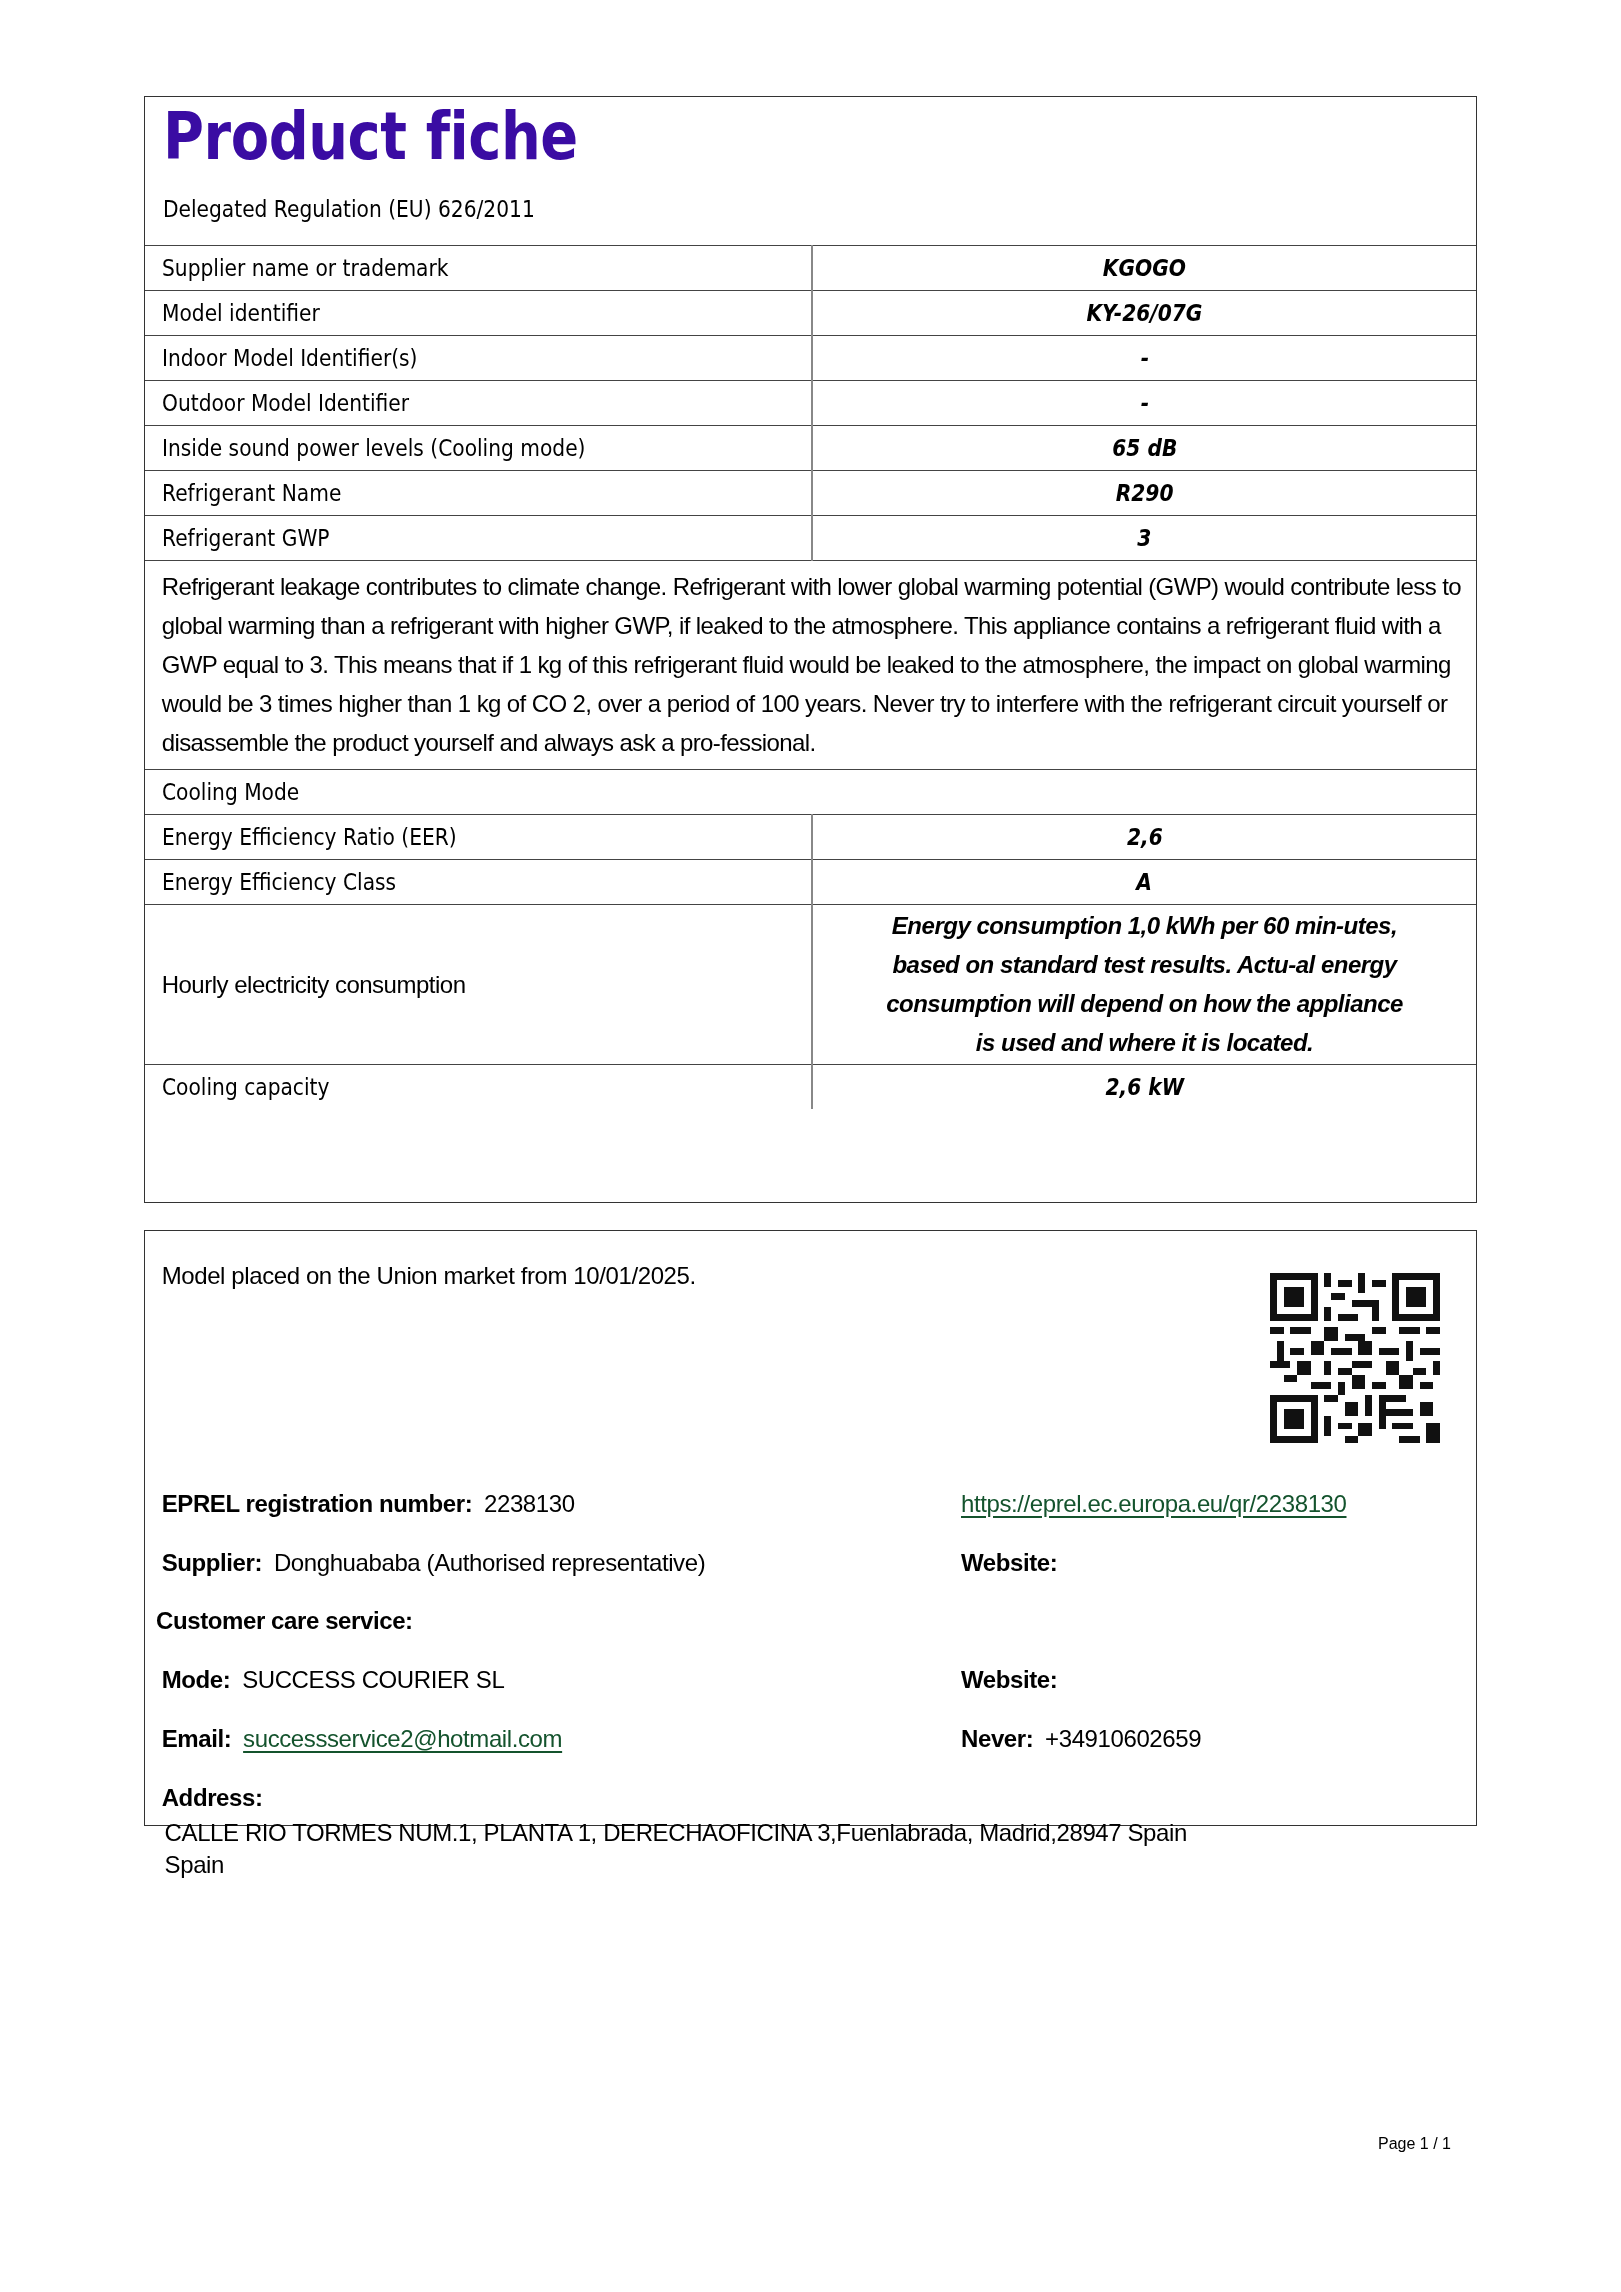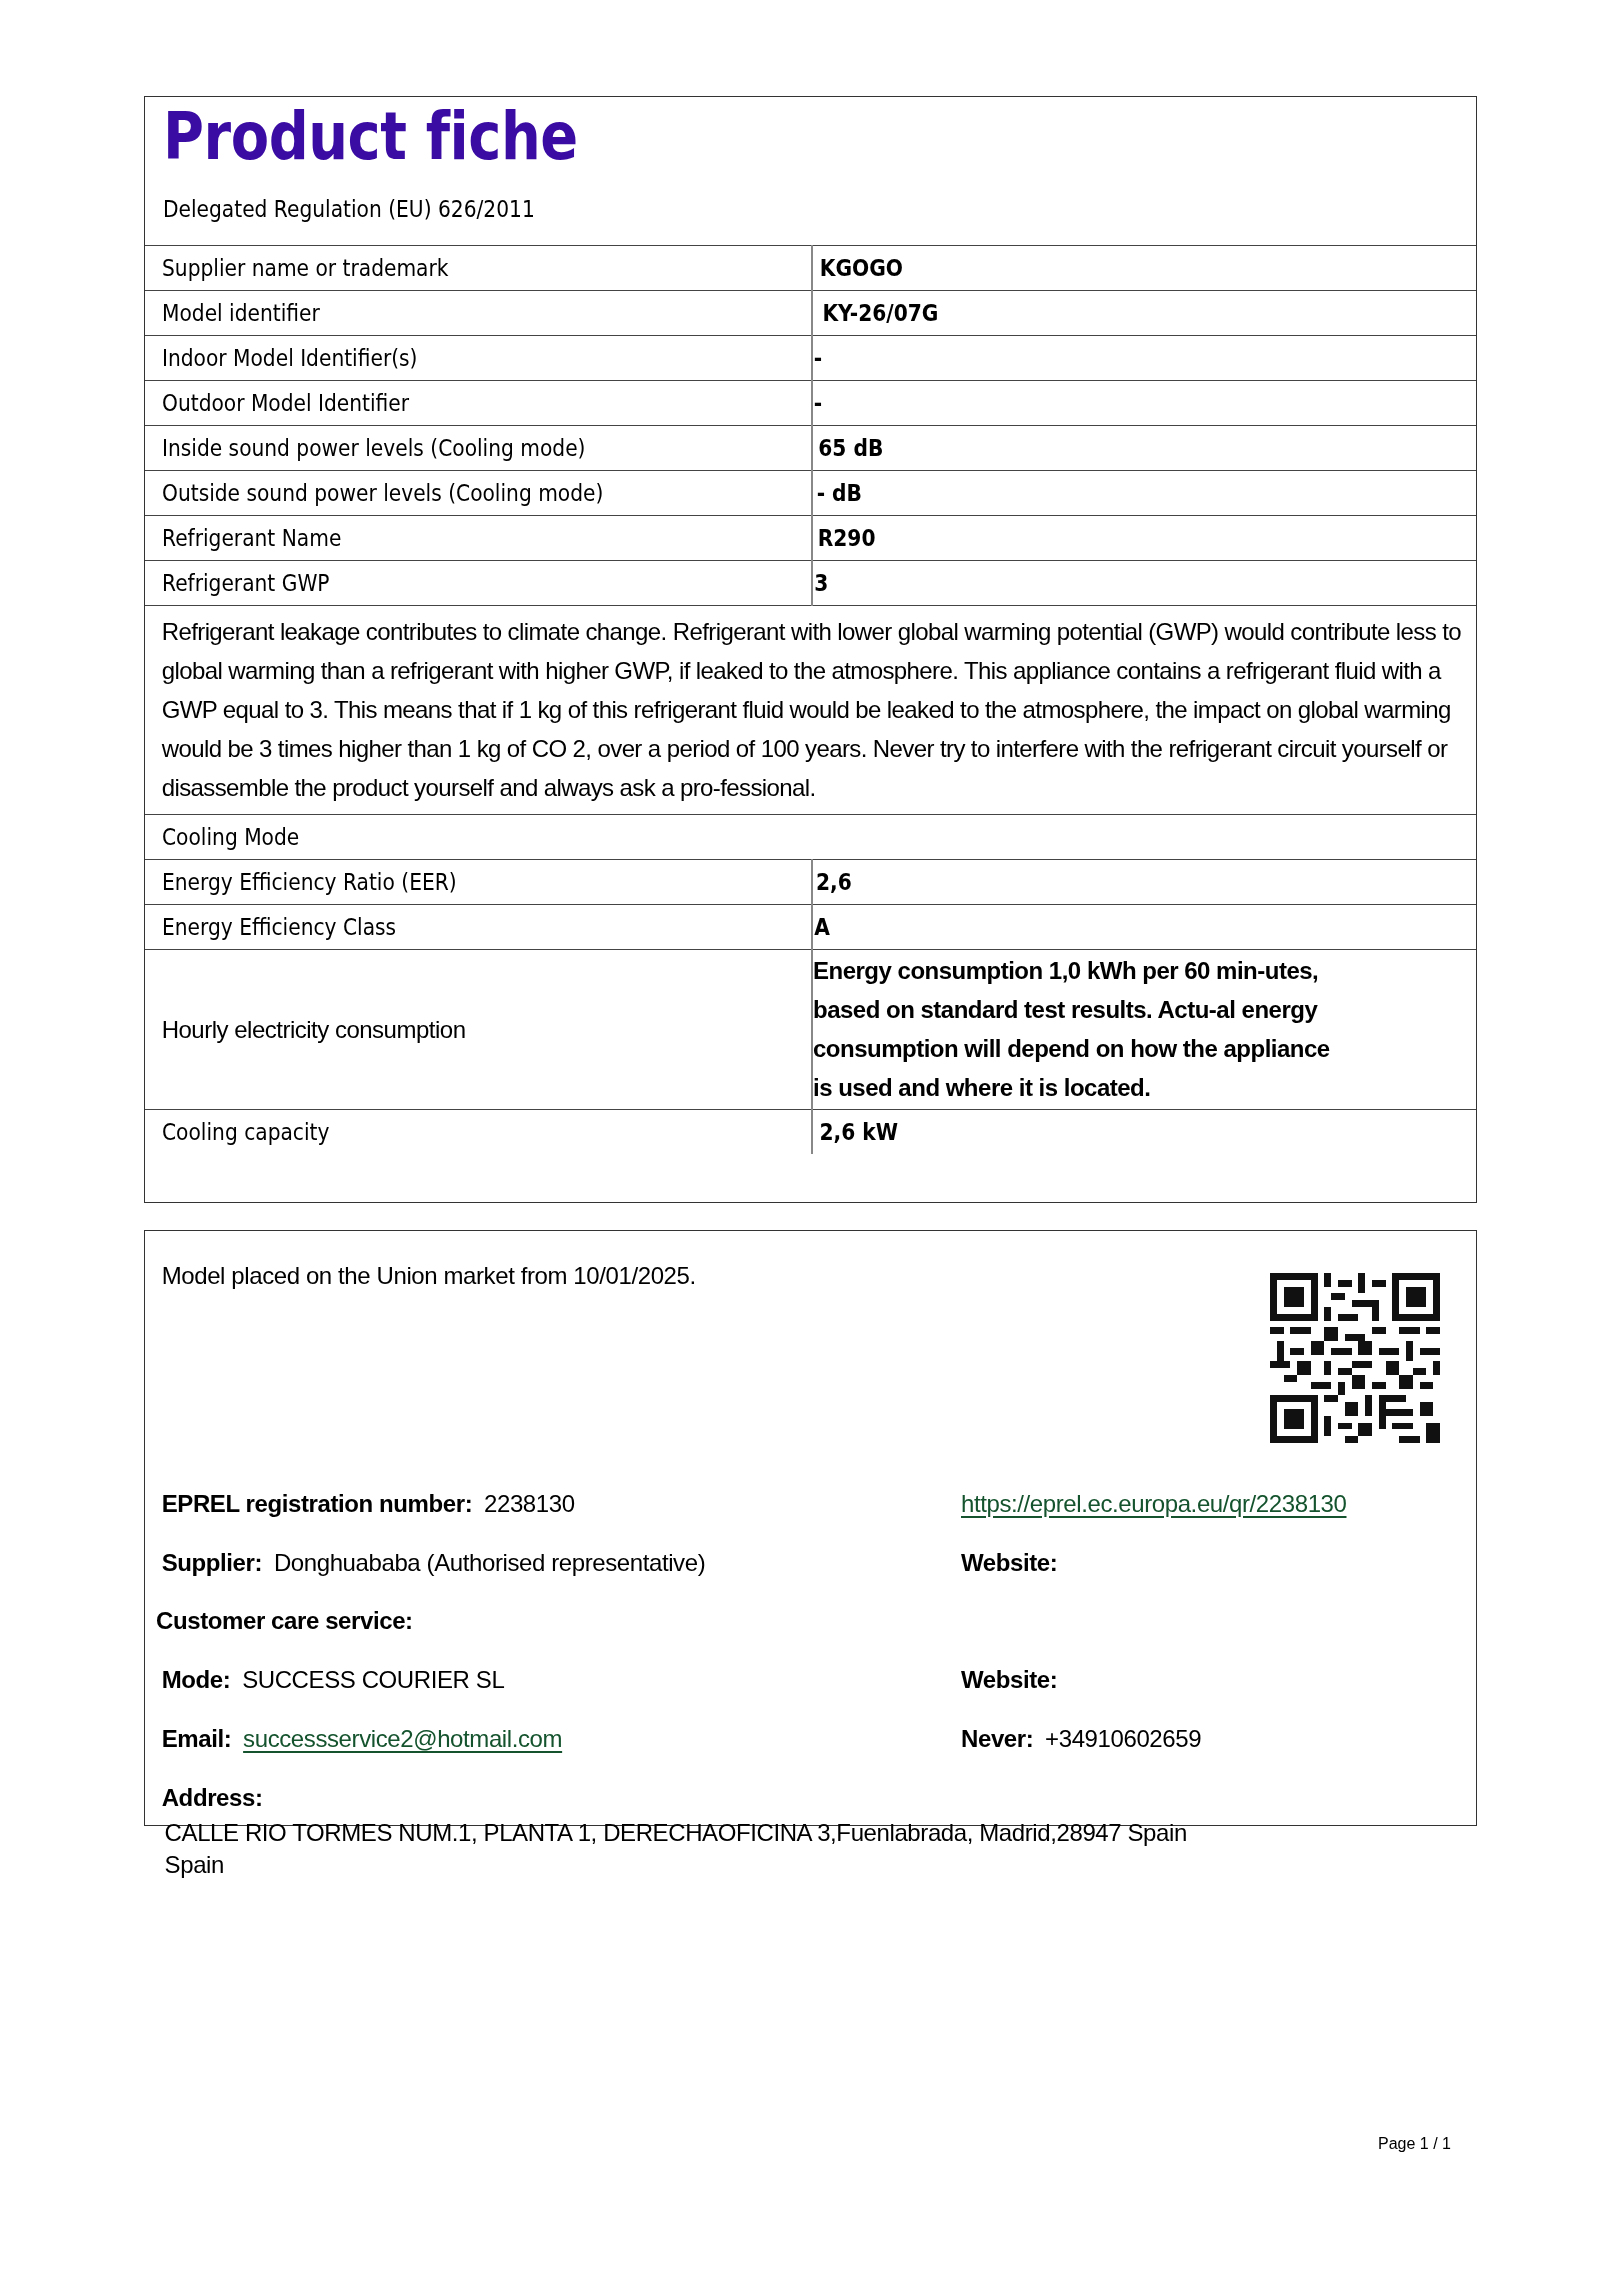--- a/index.html
+++ b/index.html
@@ -4,21 +4,21 @@
 <style>
   html, body { margin:0; padding:0; background:#ffffff; }
   body { width:1621px; height:2293px; position:relative; font-family:"Liberation Sans", "DejaVu Sans", sans-serif; color:#000; overflow:hidden; }
   .box1 { position:absolute; left:144px; top:96px; width:1333px; height:1107px; border:1.5px solid #333; box-sizing:border-box; }
   .title { position:absolute; left:17.6px; top:2px; font-size:65px; font-weight:bold; color:#3a0ca3; letter-spacing:-0.5px; font-family:"DejaVu Sans", sans-serif; transform:scaleX(0.86); transform-origin:left top; white-space:nowrap; }
   .subtitle { position:absolute; left:17.6px; top:98px; font-size:23.5px; font-family:"DejaVu Sans", sans-serif; transform:scaleX(0.86); transform-origin:left top; white-space:nowrap; }
   table.spec { position:absolute; left:0; top:148px; width:100%; border-collapse:collapse; table-layout:fixed; }
   table.spec td { border-top:1.5px solid #444; height:45px; font-size:23.5px; padding:0 0 0 16.7px; box-sizing:border-box; vertical-align:middle; font-family:"DejaVu Sans", sans-serif; }
   table.spec td .t { display:inline-block; transform:scaleX(0.86); transform-origin:left center; white-space:nowrap; }
   table.spec td.l { width:667px; border-right:2px solid #888; }
-  table.spec td.v { font-weight:bold; padding:0; }
+  table.spec td.v { text-align:center; font-weight:bold; padding:0;font-style:italic; }
   table.spec td.v .t { transform-origin:center center; }
   td.para { padding:5.9px 13.7px 5.9px 16.7px !important; height:auto !important; line-height:39px; }
   td.para .t { white-space:normal !important; transform:none !important; font-family:"Liberation Sans", sans-serif; font-size:24px; letter-spacing:-0.6px; }
   td.hourly { height:160px !important; }
   td.hourly .t { white-space:normal !important; transform:none !important; font-family:"Liberation Sans", sans-serif; font-size:24px; line-height:39px; letter-spacing:-0.5px; width:529px; }
   td.bold { font-weight:normal; }
   .box2 { position:absolute; left:144px; top:1230px; width:1333px; height:596px; border:1.5px solid #333; box-sizing:border-box; }
   .txt { position:absolute; font-size:24px; white-space:nowrap; font-family:"Liberation Sans", sans-serif; letter-spacing:-0.4px; }
   .lbl { font-weight:bold; margin-right:11.8px; }
   a.link { color:#14532d; text-decoration:underline; text-underline-offset:3.9px; }
@@ -46,24 +46,20 @@
           <td class="l"><span class="t">Indoor Model Identifier(s)</span></td>
           <td class="v"><span class="t">-</span></td>
         </tr>
     <tr>
           <td class="l"><span class="t">Outdoor Model Identifier</span></td>
           <td class="v"><span class="t">-</span></td>
         </tr>
     <tr>
           <td class="l"><span class="t">Inside sound power levels (Cooling mode)</span></td>
           <td class="v"><span class="t">65 dB</span></td>
-        </tr>
-    <tr>
-          <td class="l"><span class="t">Outside sound power levels (Cooling mode)</span></td>
-          <td class="v"><span class="t">- dB</span></td>
         </tr>
     <tr>
           <td class="l"><span class="t">Refrigerant Name</span></td>
           <td class="v"><span class="t">R290</span></td>
         </tr>
     <tr>
           <td class="l"><span class="t">Refrigerant GWP</span></td>
           <td class="v"><span class="t">3</span></td>
         </tr>
     <tr>

